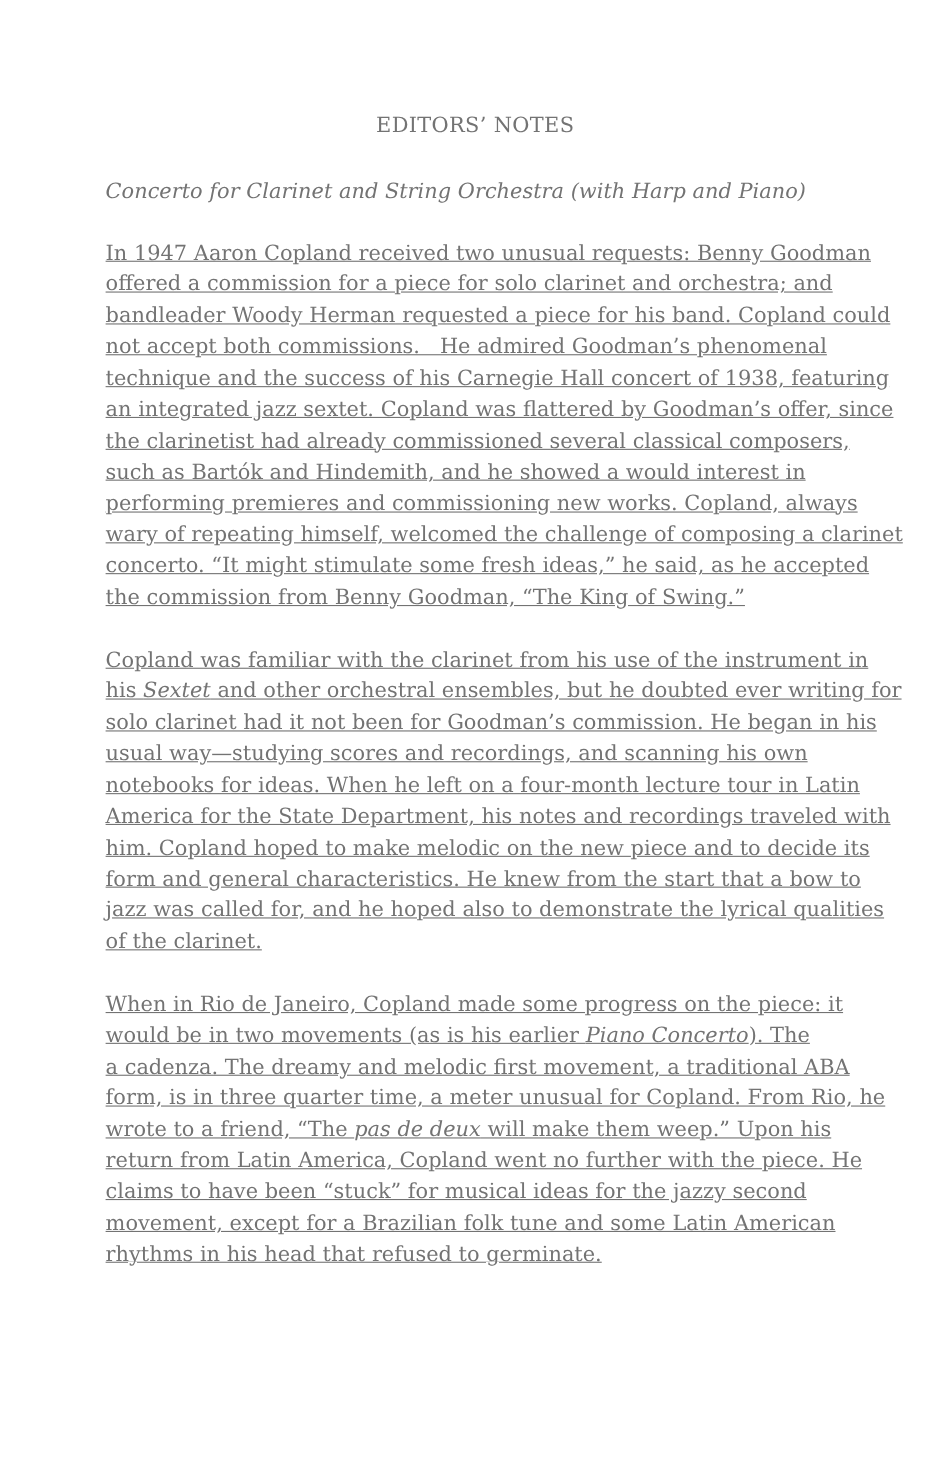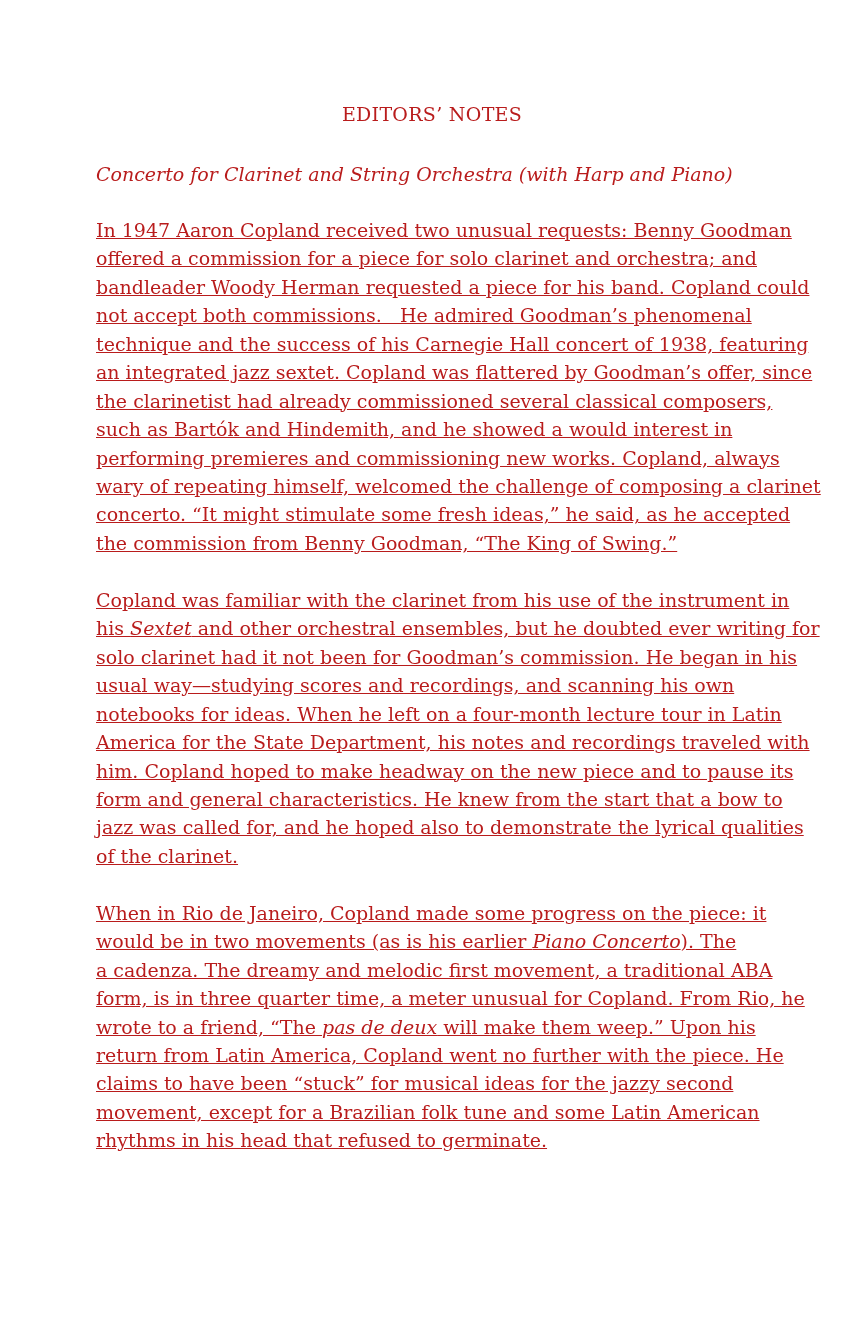--- a/index.html
+++ b/index.html
@@ -43,21 +43,21 @@
     text-decoration: underline;
   }
   .line em {
     font-style: italic;
     margin-top: 14px;
   }
 </style>
 </head>
 <body>
 
-<div class="page" style="color: #b91c1c; background: rgb(255, 255, 255);">
+<div class="page" style="color: #737373; background: rgb(255, 255, 255);">
   <h1 class="title">EDITORS’ NOTES</h1>
   <h2 class="subtitle">Concerto for Clarinet and String Orchestra (with Harp and Piano)</h2>
   <div>
       <div class="paragraph">
         <div class="line">In 1947 Aaron Copland received two unusual requests: Benny Goodman</div>
         <div class="line">offered a commission for a piece for solo clarinet and orchestra; and</div>
         <div class="line">bandleader Woody Herman requested a piece for his band. Copland could</div>
         <div class="line">not accept both commissions.&nbsp;&nbsp; He admired Goodman’s phenomenal</div>
         <div class="line">technique and the success of his Carnegie Hall concert of 1938, featuring</div>
         <div class="line">an integrated jazz sextet. Copland was flattered by Goodman’s offer, since</div>
@@ -68,21 +68,21 @@
         <div class="line">concerto. “It might stimulate some fresh ideas,” he said, as he accepted</div>
         <div class="line">the commission from Benny Goodman, “The King of Swing.”</div>
       </div>
       <div class="paragraph">
         <div class="line">Copland was familiar with the clarinet from his use of the instrument in</div>
         <div class="line">his <em>Sextet</em> and other orchestral ensembles, but he doubted ever writing for</div>
         <div class="line">solo clarinet had it not been for Goodman’s commission. He began in his</div>
         <div class="line">usual way—studying scores and recordings, and scanning his own</div>
         <div class="line">notebooks for ideas. When he left on a four-month lecture tour in Latin</div>
         <div class="line">America for the State Department, his notes and recordings traveled with</div>
-        <div class="line">him. Copland hoped to make headway on the new piece and to pause its</div>
+        <div class="line">him. Copland hoped to make melodic on the new piece and to decide its</div>
         <div class="line">form and general characteristics. He knew from the start that a bow to</div>
         <div class="line">jazz was called for, and he hoped also to demonstrate the lyrical qualities</div>
         <div class="line">of the clarinet.</div>
       </div>
       <div class="paragraph">
         <div class="line">When in Rio de Janeiro, Copland made some progress on the piece: it</div>
         <div class="line">would be in two movements (as is his earlier <em>Piano Concerto</em>). The</div>
         <div class="line">a cadenza. The dreamy and melodic first movement, a traditional ABA</div>
         <div class="line">form, is in three quarter time, a meter unusual for Copland. From Rio, he</div>
         <div class="line">wrote to a friend, “The <em>pas de deux</em> will make them weep.” Upon his</div>

